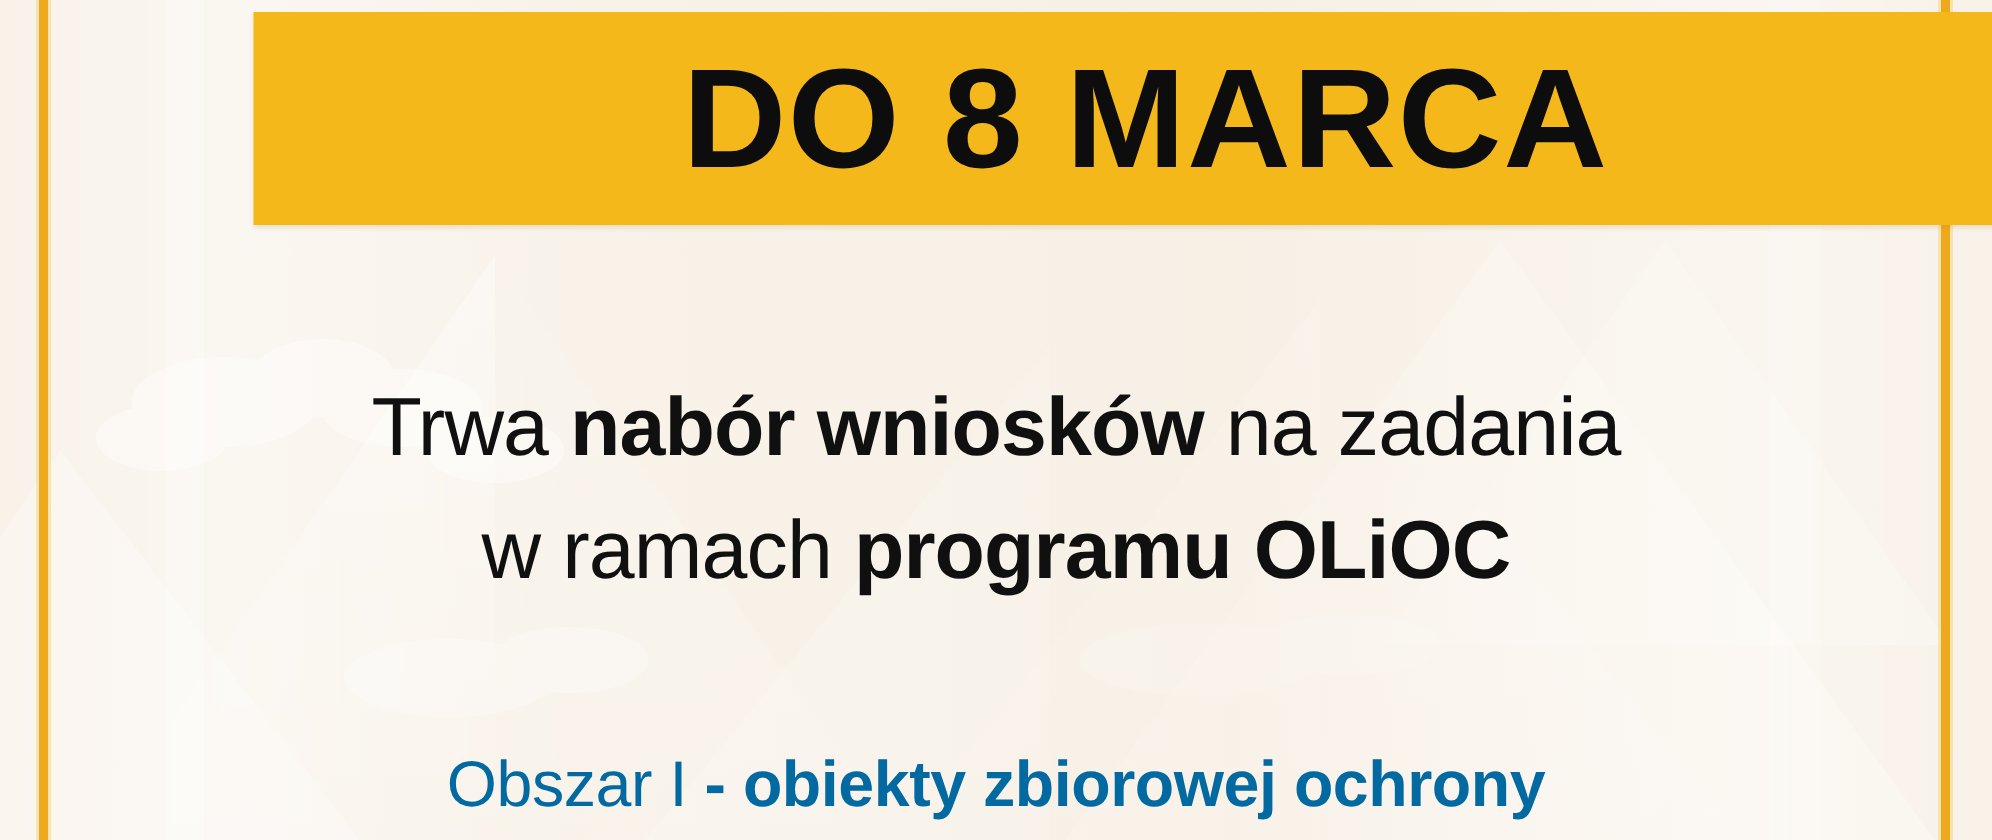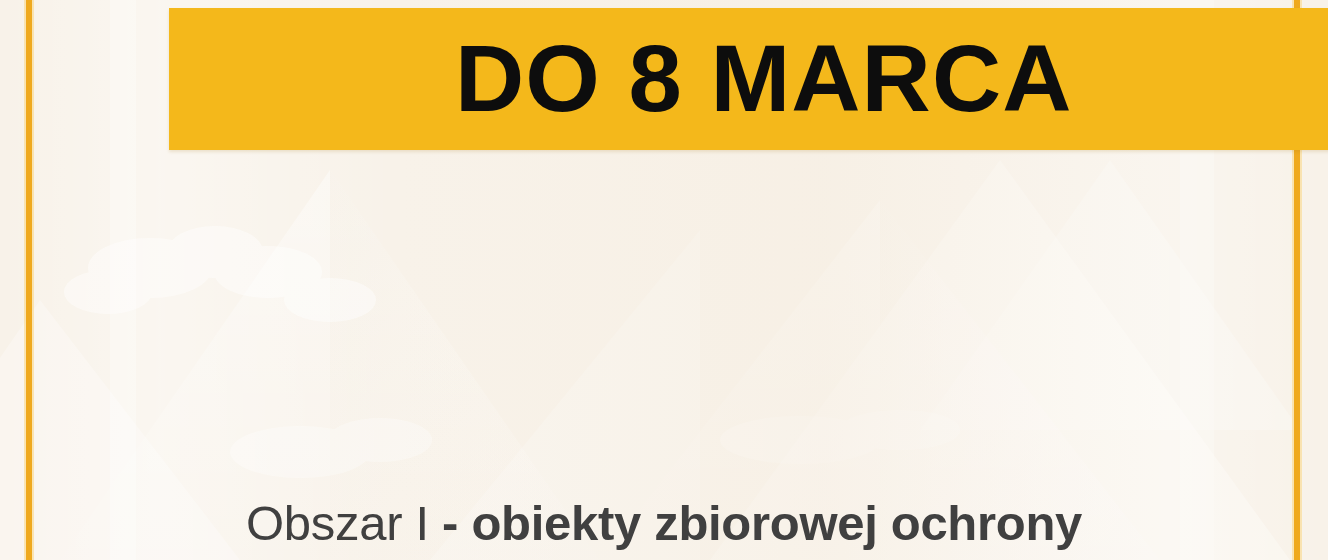--- a/index.html
+++ b/index.html
@@ -101,22 +101,22 @@
   }
   .line b { font-weight: 700; }
 
   
   .subline {
     position: absolute;
     left: 34px;
     right: 34px;
     top: 497px;
     text-align: center;
-    color: #404040;
-    font-size: 49px;
+    color: #0369a1;
+    font-size: 43px;
     line-height: 52px;
     font-weight: 400;
     letter-spacing: -0.3px;
     white-space: nowrap;
   }
   .subline b { font-weight: 700; }
 </style>
 </head>
 <body>
 
@@ -165,18 +165,26 @@
 
   <div class="sheen"></div>
 
   <div class="rule left"></div>
   <div class="rule right"></div>
 
   <div class="banner">
     <div class="banner-text">DO 8 MARCA</div>
   </div>
 
+  <div class="body-copy">
+    <div class="line">
+      <span>Trwa </span><b>nabór wniosków</b><span> na zadania</span>
+    </div>
+    <div class="line">
+      <span>w ramach </span><b>programu OLiOC</b>
+    </div>
+  </div>
 
   <div class="subline">
     <span>Obszar I </span><b>- obiekty zbiorowej ochrony</b>
   </div>
 
 </div>
 
 </body></html>

